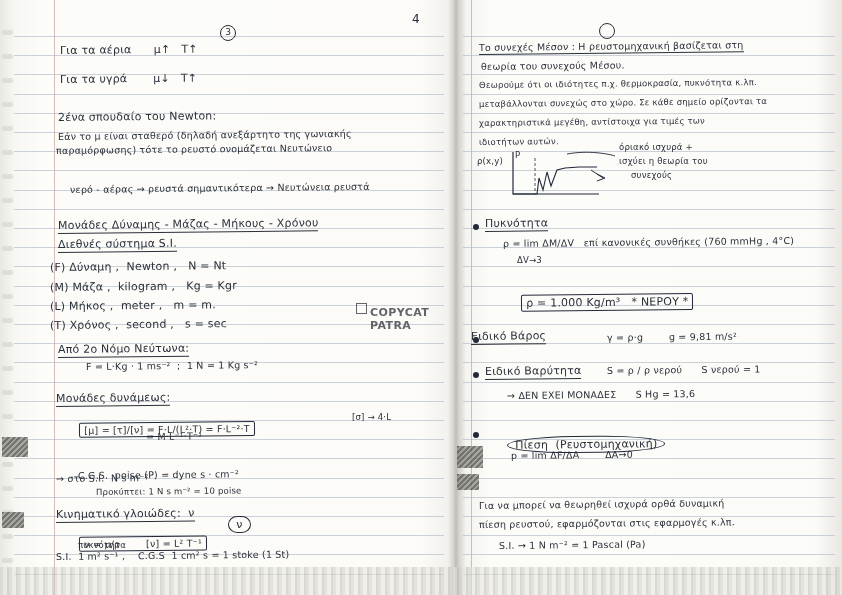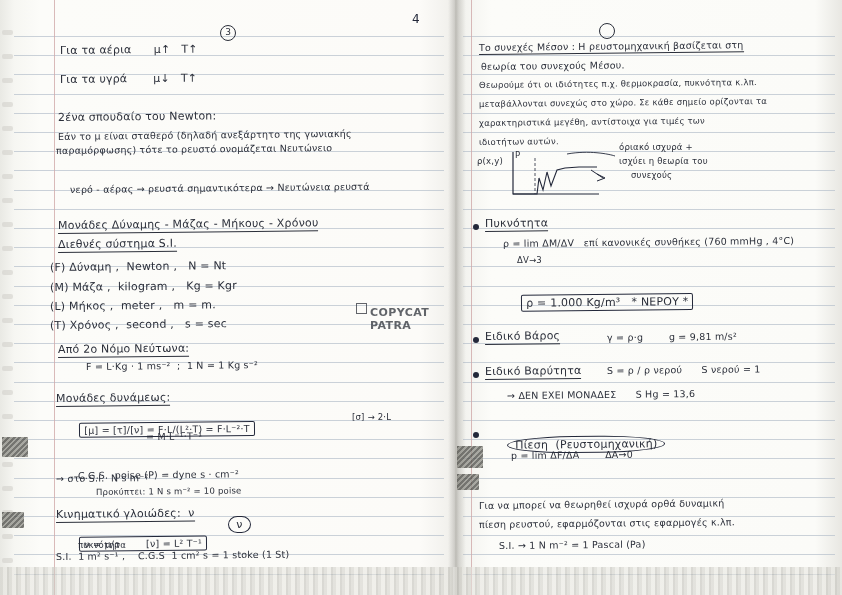--- a/index.html
+++ b/index.html
@@ -160,21 +160,21 @@
     <div class="hw sk2" style="left:50px;top:319px;">(T) Χρόνος ,  second ,   s = sec</div>
 
     <div class="hw sk2 ul" style="left:58px;top:343px;">Από 2ο Νόμο Νεύτωνα:</div>
     <div class="hw sk2 s" style="left:86px;top:361px;">F = L·Kg · 1 ms⁻²  ;  1 N = 1 Kg s⁻²</div>
 
     <div class="hw sk2 ul" style="left:56px;top:392px;">Μονάδες δυνάμεως:</div>
     <div class="hw sk2 s" style="left:60px;top:412px;">
       <span class="box">[μ] = [τ]/[ν] = F·L/(L²·T) = F·L⁻²·T</span>
     </div>
     <div class="hw sk2 s" style="left:146px;top:431px;">= M·L⁻¹·T⁻¹</div>
-    <div class="hw t" style="left:352px;top:412px;">[σ] → 2·L</div>
+    <div class="hw t" style="left:352px;top:412px;">[σ] → 4·L</div>
 
     <div class="hw sk2 s" style="left:56px;top:473px;">→ στο S.I.  N s m⁻²</div>
     <div class="hw sk2 s" style="left:78px;top:470px;">C.G.S.  poise (P) = dyne s · cm⁻²</div>
     <div class="hw sk2 t" style="left:96px;top:487px;">Προκύπτει: 1 N s m⁻² = 10 poise</div>
 
     <div class="hw sk2 ul" style="left:56px;top:508px;">Κινηματικό γλοιώδες:  ν</div>
     <div class="hw sk2 s" style="left:60px;top:526px;">
       <span class="box">ν = μ/ρ        [ν] = L² T⁻¹</span>
     </div>
     <div class="hw t" style="left:78px;top:540px;">πυκνότητα</div>
@@ -254,21 +254,21 @@
 
     <div class="bullet" style="left:18px;top:224px;"></div>
     <div class="hw sk2 ul" style="left:30px;top:217px;">Πυκνότητα</div>
     <div class="hw sk2 s" style="left:48px;top:238px;">ρ = lim ΔΜ/ΔV   επί κανονικές συνθήκες (760 mmHg , 4°C)</div>
     <div class="hw t" style="left:62px;top:255px;">ΔV→3</div>
     <div class="hw sk2" style="left:44px;top:282px;">
       <span class="box">ρ = 1.000 Kg/m³   * ΝΕΡΟΥ *</span>
     </div>
 
     <div class="bullet" style="left:18px;top:337px;"></div>
-    <div class="hw sk2 ul" style="left:30px;top:330px;">Ειδικό Βάρος</div>
+    <div class="hw sk2 ul" style="left:16px;top:330px;">Ειδικό Βάρος</div>
     <div class="hw sk2 s" style="left:152px;top:332px;">γ = ρ·g        g = 9,81 m/s²</div>
 
     <div class="bullet" style="left:18px;top:372px;"></div>
     <div class="hw sk2 ul" style="left:30px;top:365px;">Ειδικό Βαρύτητα</div>
     <div class="hw sk2 s" style="left:152px;top:365px;">S = ρ / ρ νερού      S νερού = 1</div>
     <div class="hw sk2 s" style="left:52px;top:390px;">→ ΔΕΝ ΕΧΕΙ ΜΟΝΑΔΕΣ      S Hg = 13,6</div>
 
     <div class="bullet" style="left:18px;top:432px;"></div>
     <div class="hw sk2" style="left:30px;top:424px;">
       <span class="ell">Πίεση  (Ρευστομηχανική)</span>

